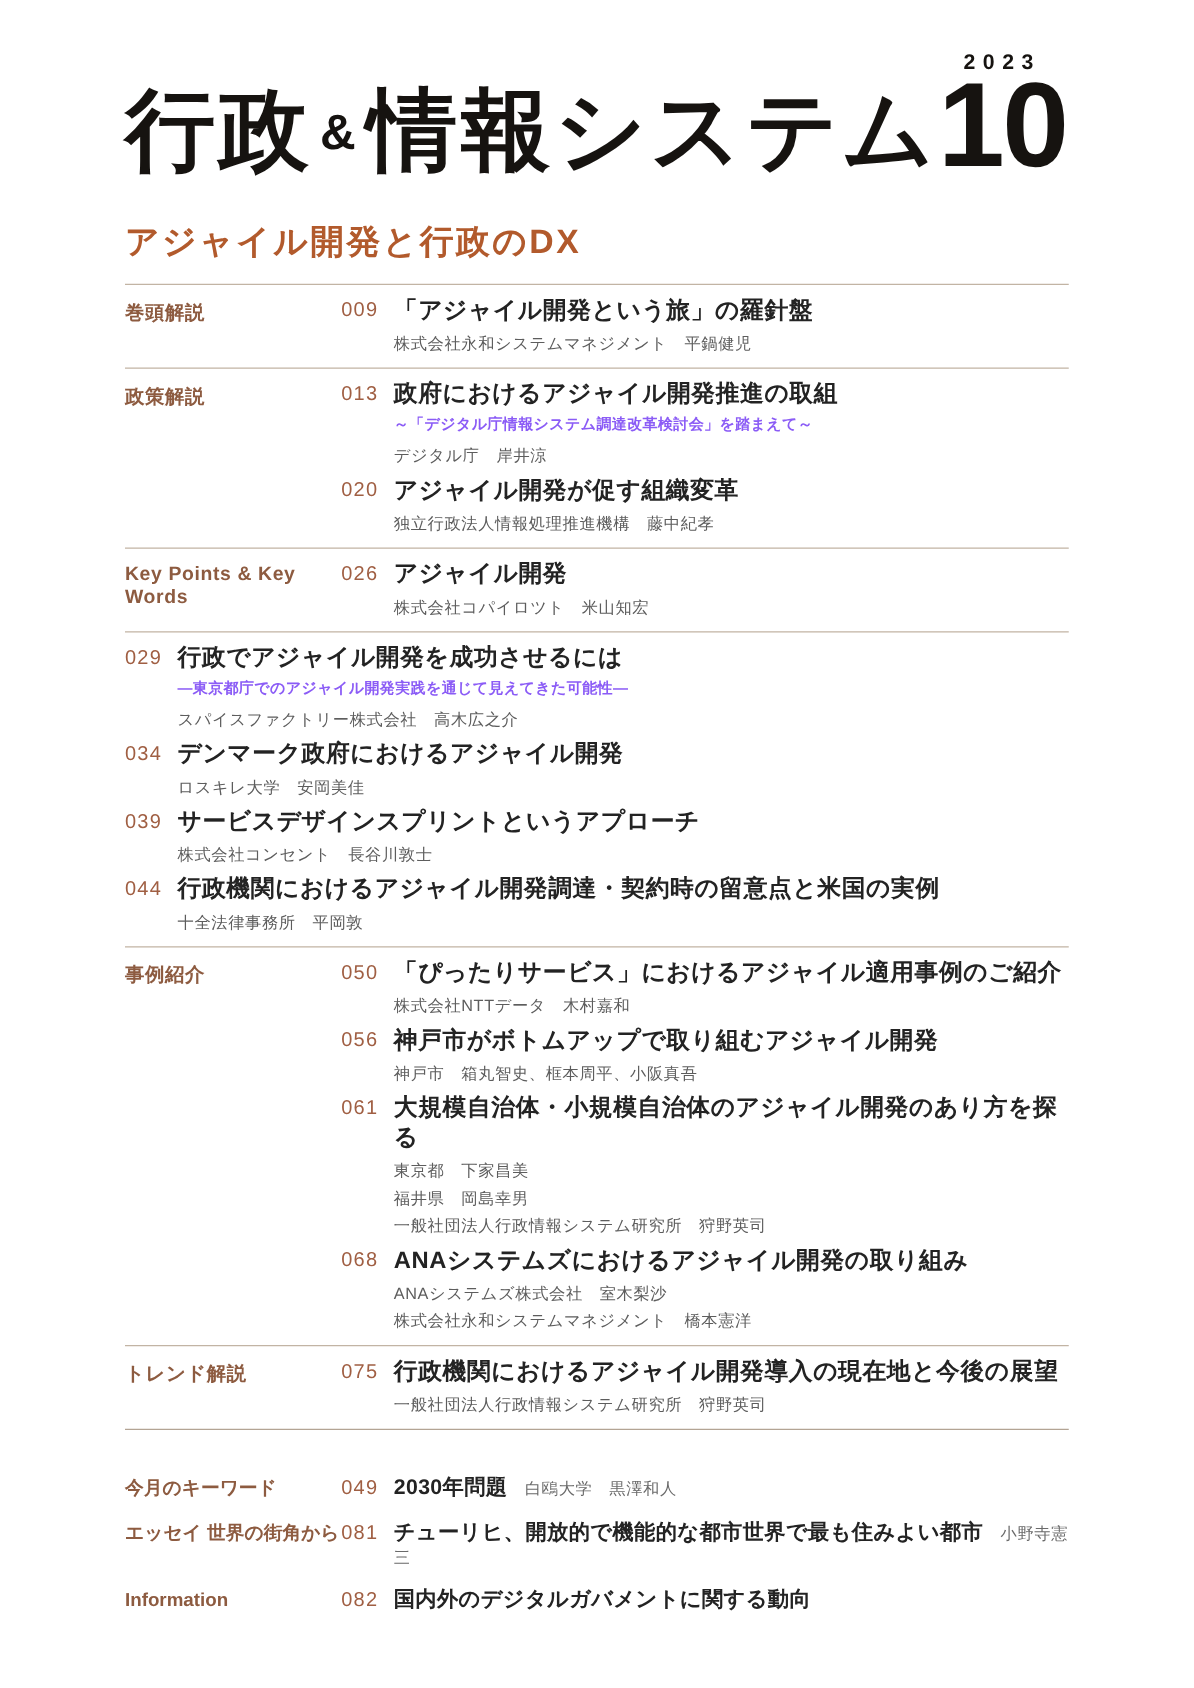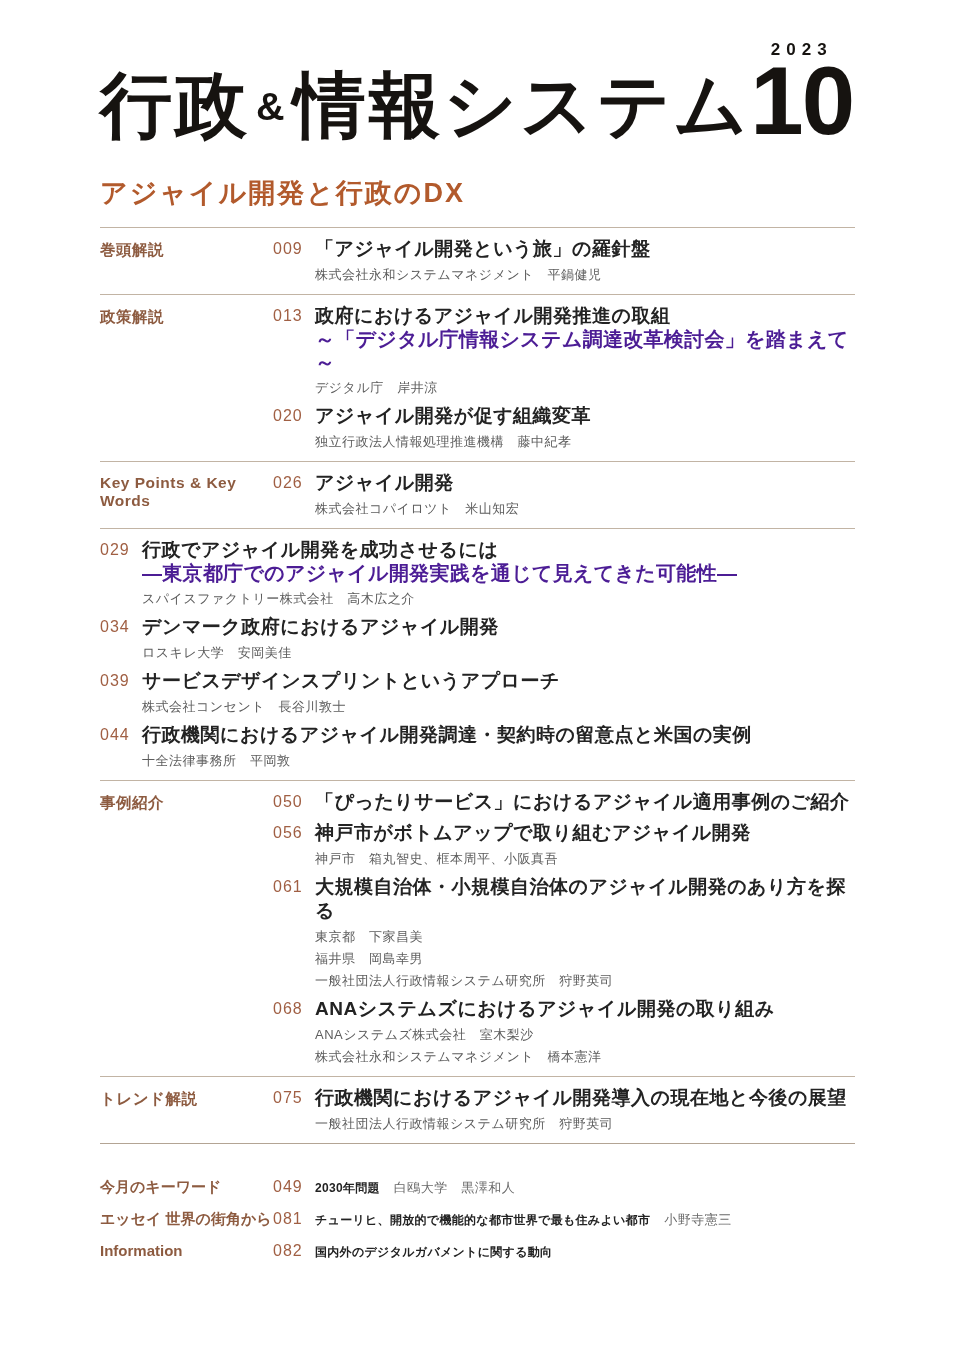--- a/index.html
+++ b/index.html
@@ -46,30 +46,30 @@
   .sec-items{flex:1;}
   .toc-item{display:flex;margin-top:7px;}
   .toc-item:first-child{margin-top:0;}
   .pg{
     width:42px;flex:0 0 42px;
     font-size:16px;color:#a05f43;letter-spacing:1px;
     padding-top:3px;
   }
   .art{flex:1;}
   .art-title{font-size:19px;font-weight:800;color:#232323;line-height:24px;letter-spacing:0.5px;}
-  .art-sub{font-size:20px;font-weight:800;color:#4c1d95;line-height:23px;letter-spacing:0.3px;}
+  .art-sub{font-size:12px;font-weight:800;color:#8b5cf6;line-height:23px;letter-spacing:0.3px;}
   .art-author{font-size:13px;color:#5d5d5d;line-height:19px;margin-top:4px;letter-spacing:0.5px;}
   .art-author + .art-author{margin-top:3px;}
 
   
   .footer-list{margin-top:34px;}
   .f-row{display:flex;align-items:baseline;margin-bottom:13px;}
   .f-label{width:173px;flex:0 0 173px;font-size:15px;font-weight:700;color:#8d5b40;}
   .f-pg{width:42px;flex:0 0 42px;font-size:16px;color:#a05f43;letter-spacing:1px;}
-  .f-title{font-size:12px;font-weight:800;color:#232323;letter-spacing:0.3px;}
+  .f-title{font-size:17px;font-weight:800;color:#232323;letter-spacing:0.3px;}
   .f-author{font-size:13px;color:#6a6a6a;margin-left:14px;letter-spacing:0.5px;}
 </style>
 </head>
 <body>
 
 <div class="page">
 
   <div class="masthead">
     <div class="mag-title"><span>行政</span><span class="amp">&amp;</span><span>情報システム</span></div>
     <div class="issue-block">
@@ -163,20 +163,21 @@
       </div>
     </div>
 
     <div class="toc-section">
       <div class="sec-label">事例紹介</div>
       <div class="sec-items">
         <div class="toc-item">
           <div class="pg">050</div>
           <div class="art">
             <div class="art-title">「ぴったりサービス」におけるアジャイル適用事例のご紹介</div>
+            <div class="art-author">株式会社NTTデータ　木村嘉和</div>
           </div>
         </div>
         <div class="toc-item">
           <div class="pg">056</div>
           <div class="art">
             <div class="art-title">神戸市がボトムアップで取り組むアジャイル開発</div>
             <div class="art-author">神戸市　箱丸智史、框本周平、小阪真吾</div>
           </div>
         </div>
         <div class="toc-item">

